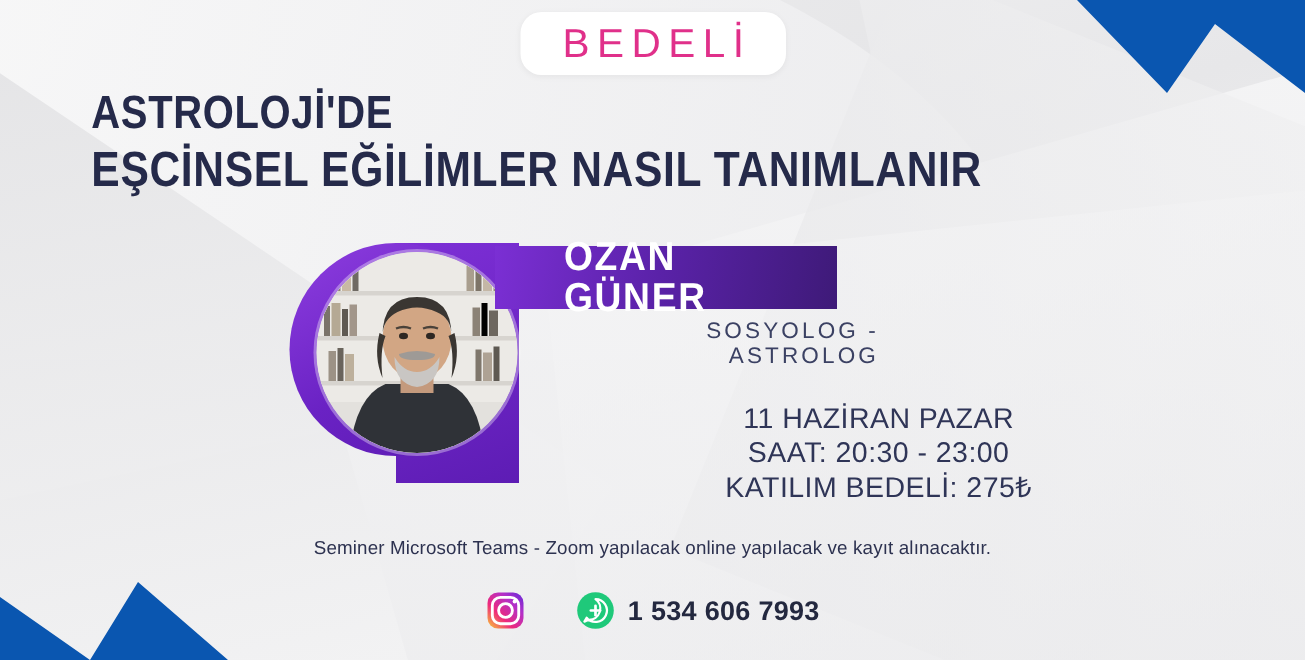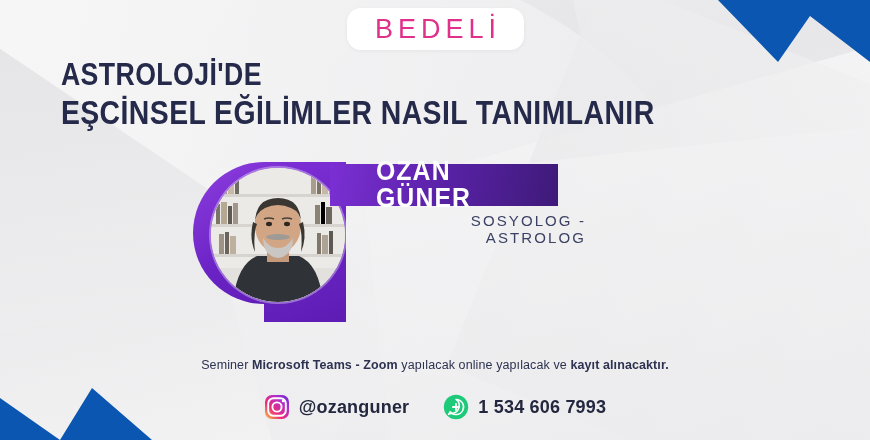--- a/index.html
+++ b/index.html
@@ -170,21 +170,21 @@
   #details div { white-space:nowrap; }
 
   
   #fineprint {
     position:absolute; left:0; top:358px; width:870px;
     text-align:center;
     font-size:12.5px;
     color:#2d3250;
     letter-spacing:.1px;
   }
-  #fineprint b { font-weight:bold;margin-top:36px; }
+  #fineprint b { font-weight:normal;margin-top:36px; }
 
   
   #contact {
     position:absolute; left:0; top:394px; width:870px;
     display:flex; align-items:center; justify-content:center;
     gap:34px;
   }
   .c-item { display:flex; align-items:center; gap:9px; }
   .c-item .label {
     font-size:18px; font-weight:bold;
@@ -282,20 +282,25 @@
         </g>
       </svg>
     </div>
   </div>
 
   <div id="name-banner">
     <span class="txt">OZAN GÜNER</span>
   </div>
   <div id="subtitle">SOSYOLOG - ASTROLOG</div>
 
+  <div id="details">
+    <div>11 HAZİRAN PAZAR</div>
+    <div>SAAT: 20:30 - 23:00</div>
+    <div>KATILIM BEDELİ: 275₺</div>
+  </div>
 
   <div id="fineprint">
     <span>Seminer </span><b>Microsoft Teams - Zoom</b><span> yapılacak online yapılacak ve </span><b>kayıt alınacaktır.</b>
   </div>
 
   <div id="contact">
 
     <div class="c-item">
       <svg class="ic" viewBox="0 0 26 26">
         <defs>
@@ -304,21 +309,20 @@
             <stop offset="35%" stop-color="#ee2a7b"></stop>
             <stop offset="70%" stop-color="#b230c9"></stop>
             <stop offset="100%" stop-color="#6228d7"></stop>
           </linearGradient>
         </defs>
         <rect x="1" y="1" width="24" height="24" rx="7" fill="url(#ig)"></rect>
         <rect x="4.2" y="4.2" width="17.6" height="17.6" rx="5.4" fill="none" stroke="#ffffff" stroke-width="1.9"></rect>
         <circle cx="13" cy="13" r="4.6" fill="none" stroke="#ffffff" stroke-width="1.9"></circle>
         <circle cx="19.1" cy="7" r="1.35" fill="#ffffff"></circle>
       </svg>
-      <span class="label">@ozanguner</span>
     </div>
 
     <div class="c-item">
       <svg class="ic" viewBox="0 0 26 26">
         <circle cx="13" cy="13" r="12.2" fill="#1fc97a"></circle>
         <path d="M13 5.4 A7.6 7.6 0 1 1 7.1 17.8 L5.6 20.4 L8.4 19.2 A7.6 7.6 0 0 0 13 5.4 Z" fill="none" stroke="#ffffff" stroke-width="1.5" stroke-linejoin="round"></path>
         <rect x="12.1" y="9" width="1.8" height="8" rx="0.9" fill="#ffffff"></rect>
         <rect x="9" y="12.1" width="8" height="1.8" rx="0.9" fill="#ffffff"></rect>
       </svg>
       <span class="label">1 534 606 7993</span>

